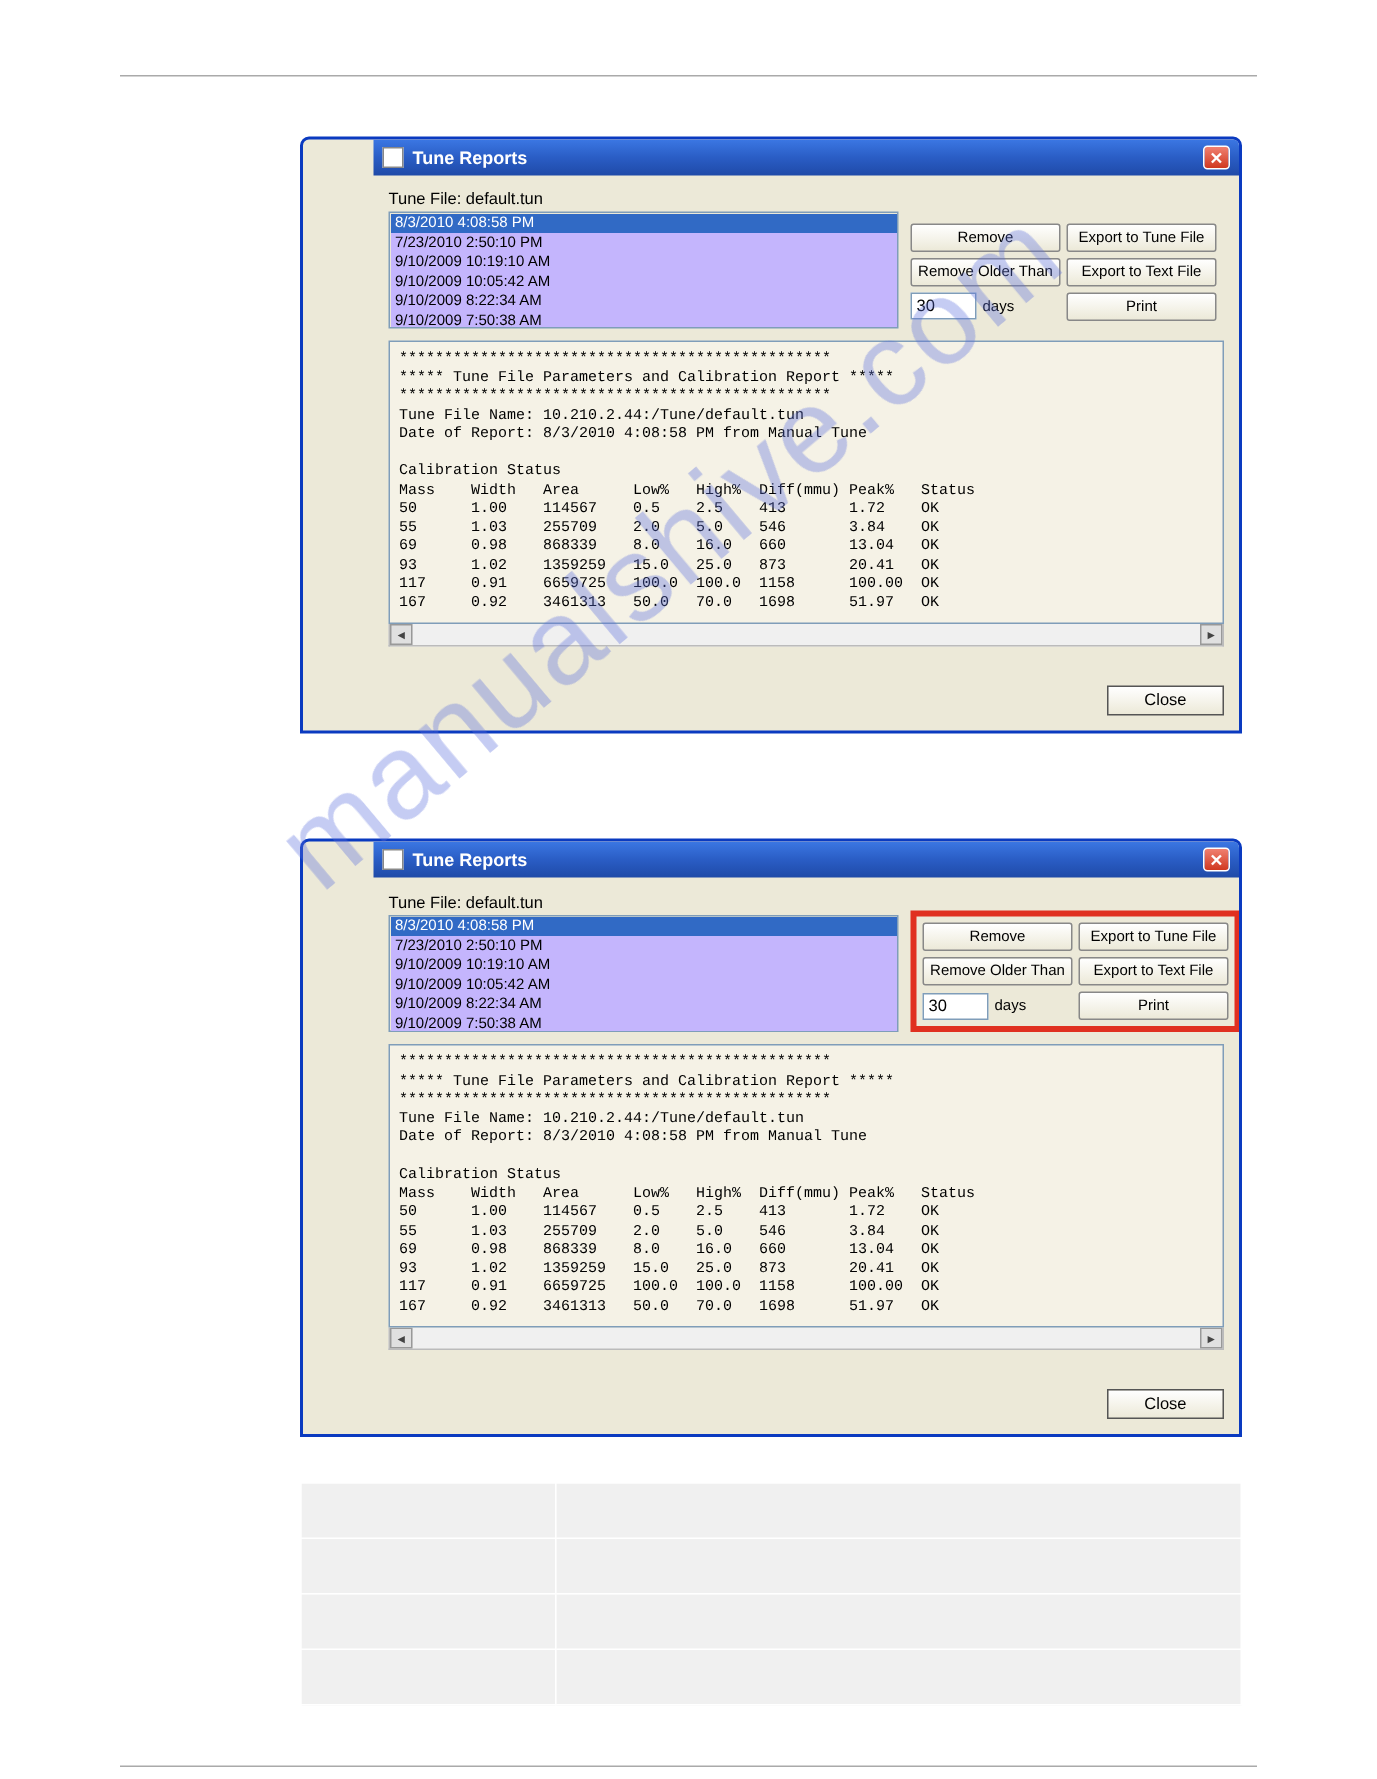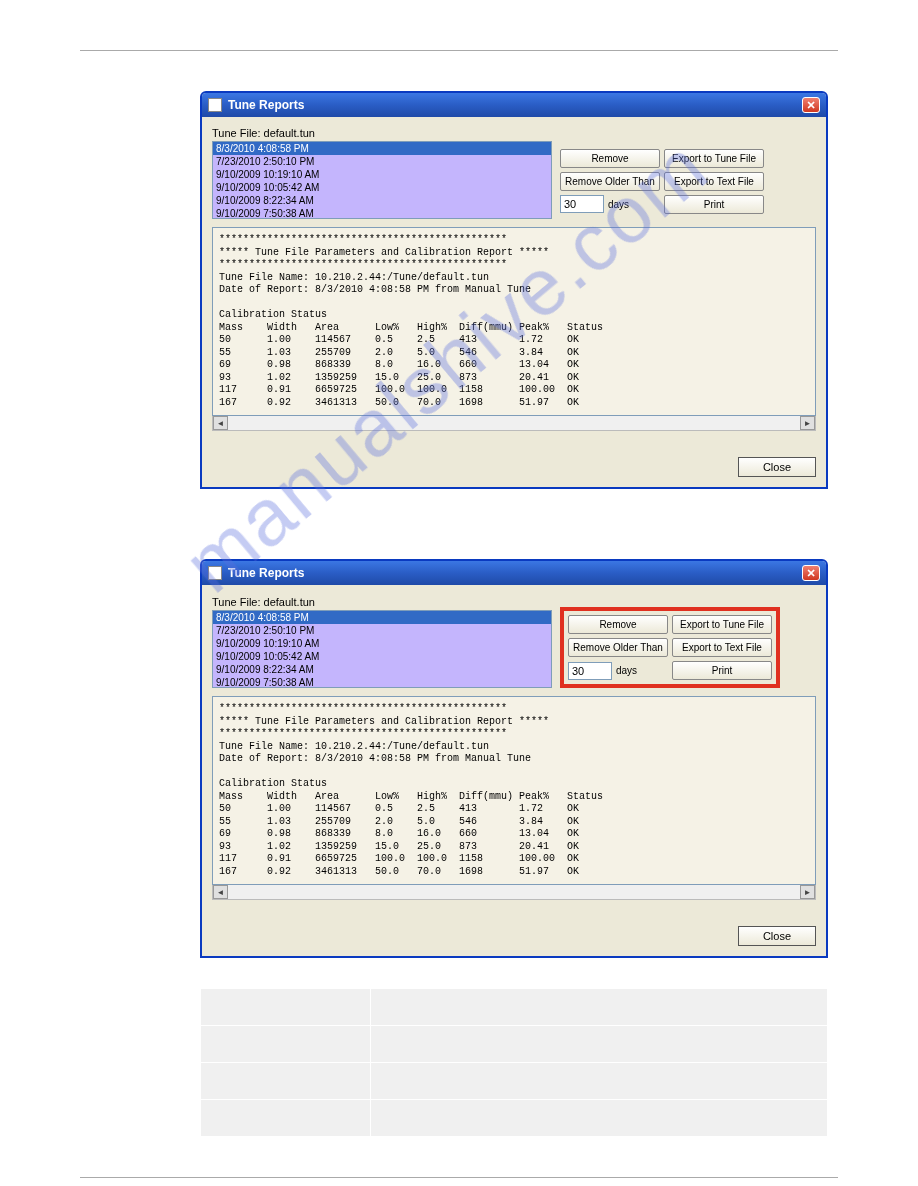--- a/index.html
+++ b/index.html
@@ -14,20 +14,21 @@
   }
   .page-hr { border: none; border-top: 1px solid #aaa; margin: 0 80px 40px 80px; }
   .page-hr-bottom { border: none; border-top: 1px solid #aaa; margin: 40px 80px 0 80px; }
   .window {
     width: 628px;
     margin: 0 0 30px 200px;
     border: 2px solid #0a3ac0;
     border-radius: 6px 6px 0 0;
     background: #ece9d8;
     overflow: hidden;
+    padding-left: 47px;
   }
   .titlebar {
     background: linear-gradient(to bottom, #3b77e3 0%, #2a5dc5 50%, #1f4aa8 100%);
     color: white;
     padding: 4px 6px;
     display: flex;
     align-items: center;
     justify-content: space-between;
     font-size: 12px;
     font-weight: bold;

